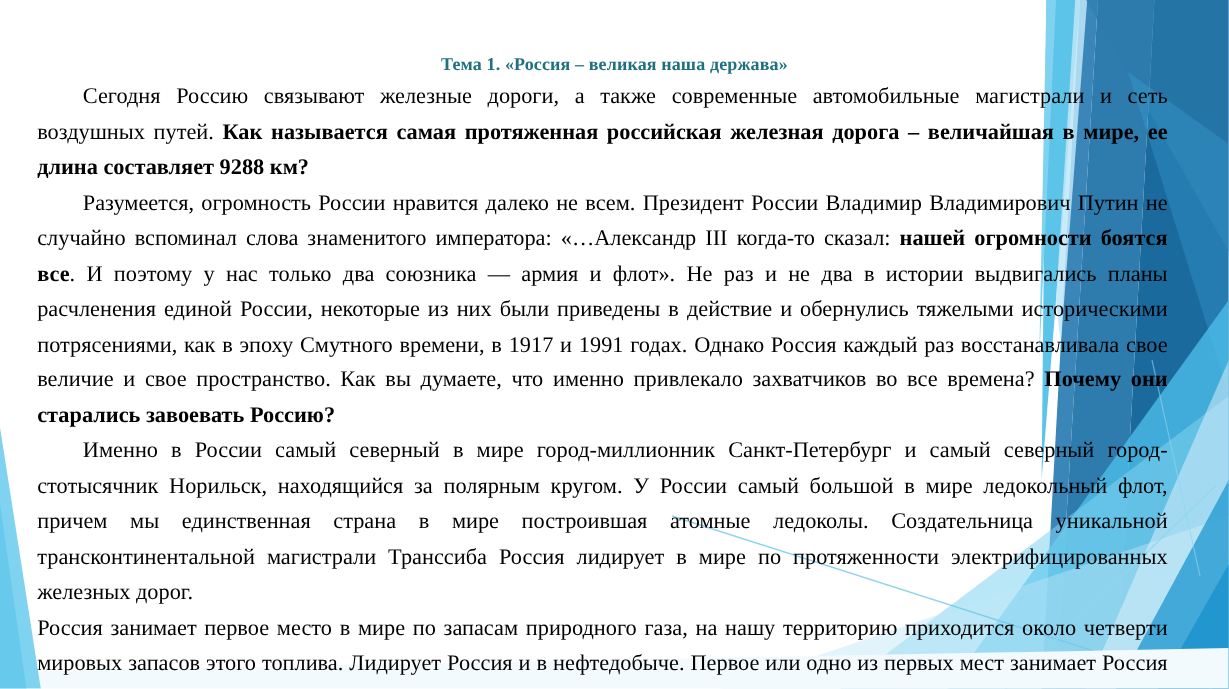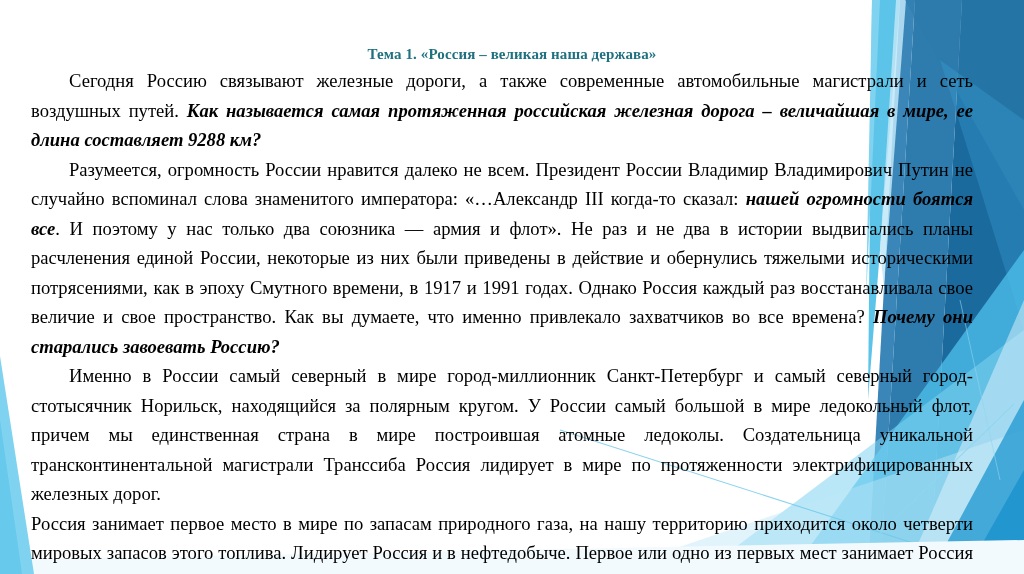--- a/index.html
+++ b/index.html
@@ -60,21 +60,21 @@
     text-align: justify;
     text-justify: inter-word;
     color: #000000;
     font-size: 18.6px;
     line-height: 29.5px;
     text-indent: 38px;
     hyphens: none;
   }
   p.para.no-indent { text-indent: 0; }
 
-  b.em { font-weight: bold; font-style: italic; }
+  b.em { font-weight: bold; }
 </style>
 </head>
 <body>
 
 <div id="slide" style="background: rgb(255, 255, 255);">
 
   <svg id="decor" viewBox="0 0 1024 574" preserveAspectRatio="none" xmlns="http://www.w3.org/2000/svg">
 
     <polygon points="1024,0 1024,574 930,574 962,0" fill="#1B6A9E"></polygon>
     <polygon points="962,0 930,574 880,574 915,0" fill="#2E7BAD"></polygon>

